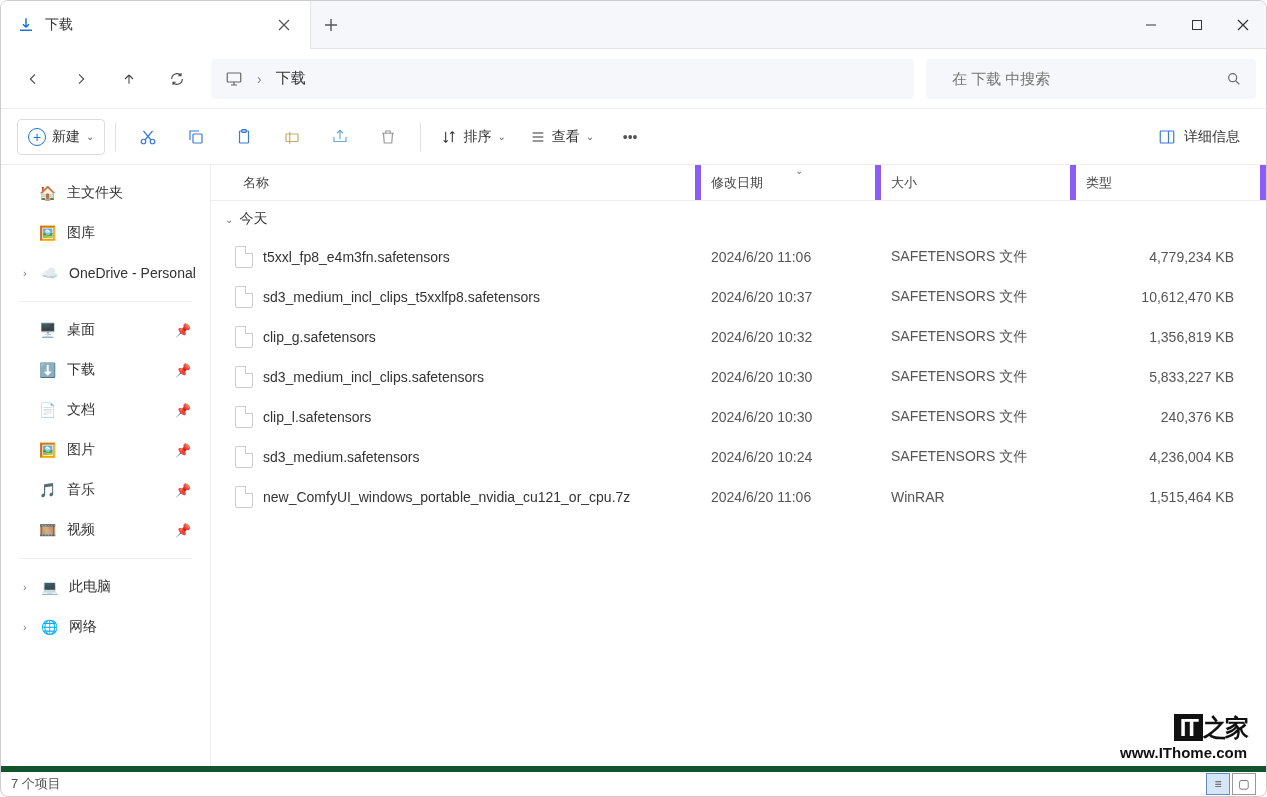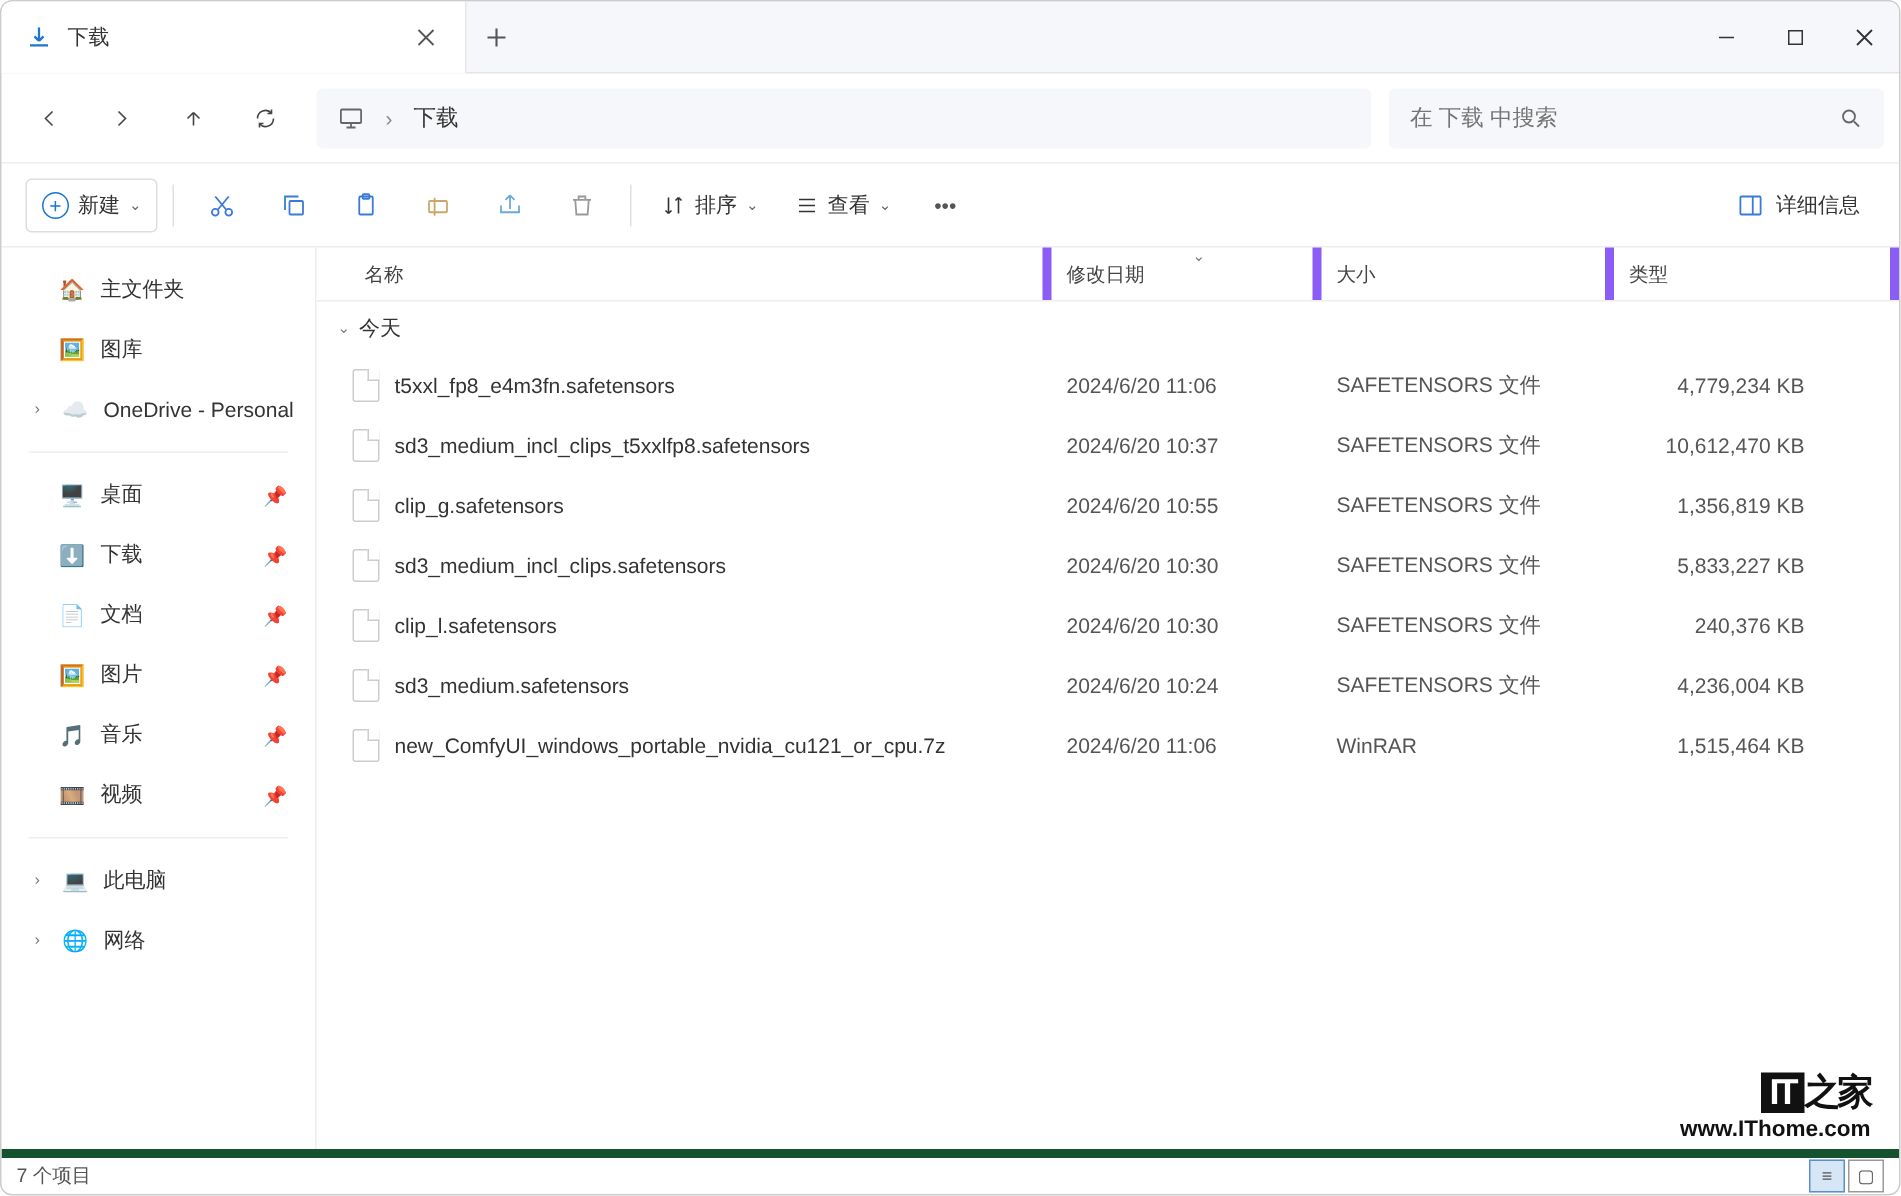--- a/index.html
+++ b/index.html
@@ -16,21 +16,21 @@
 .win-btn { width: 46px; height: 48px; display: flex; align-items: center; justify-content: center; color: #333; }
 
 
 .navbar { height: 60px; display: flex; align-items: center; padding: 0 10px; gap: 4px; border-bottom: 1px solid #eee; }
 .nav-btn { width: 44px; height: 40px; display: flex; align-items: center; justify-content: center; color: #444; border-radius: 4px; }
 .nav-btn svg { width: 16px; height: 16px; }
 .address { flex: 1; height: 40px; background: #f5f7fa; border-radius: 4px; display: flex; align-items: center; padding: 0 14px; gap: 14px; margin: 0 8px; }
 .address .crumb { font-size: 15px; color: #333; }
 .address .sep { color: #888; }
 .search { width: 330px; height: 40px; background: #f5f7fa; border-radius: 4px; display: flex; align-items: center; padding: 0 14px; color: #888; }
-.search input { flex: 1; border: none; background: none; outline: none; font-size: 15px; color: #a21caf; }
+.search input { flex: 1; border: none; background: none; outline: none; font-size: 15px; color: #a21caf; margin-left: 12px; }
 .search-icon { color: #666; }
 
 
 .toolbar { height: 56px; display: flex; align-items: center; padding: 0 16px; gap: 4px; border-bottom: 1px solid #eee; }
 .tb-btn { height: 36px; display: flex; align-items: center; justify-content: center; padding: 0 10px; border-radius: 4px; color: #333; gap: 6px; }
 .tb-btn.icon-only { width: 44px; padding: 0; color: #4a6; }
 .tb-btn.icon-only.muted { color: #999; }
 .tb-sep { width: 1px; height: 28px; background: #e0e0e0; margin: 0 6px; }
 .new-btn { border: 1px solid #ddd; }
 .new-btn .plus { width: 18px; height: 18px; border: 1.5px solid #1976d2; border-radius: 50%; display: flex; align-items: center; justify-content: center; color: #1976d2; font-size: 14px; line-height: 1; }
@@ -59,21 +59,21 @@
 .sort-ind { position: absolute; left: 584px; top: 0; color: #777; font-size: 10px; }
 
 .filelist { flex: 1; overflow-y: auto; }
 .group { height: 36px; display: flex; align-items: center; padding-left: 14px; gap: 6px; color: #333; }
 .group .g-caret { font-size: 10px; color: #777; }
 .row { height: 40px; display: flex; align-items: center; }
 .cell { padding: 0 10px; }
 .cell.name { flex: 0 0 490px; display: flex; align-items: center; padding-left: 24px; gap: 10px; }
 .cell.date { flex: 0 0 180px; color: #555; }
 .cell.type { flex: 0 0 190px; color: #555; }
-.cell.size { flex: 1; color: #555; text-align: right; padding-right: 63px; }
+.cell.size { flex: 1; color: #555; text-align: right; padding-right: 32px; }
 .file-icon { width: 18px; height: 22px; border: 1px solid #ccc; border-radius: 2px; position: relative; background: #fff; }
 .file-icon::after { content: ""; position: absolute; top: -1px; right: -1px; width: 7px; height: 7px; background: #fff; border-left: 1px solid #ccc; border-bottom: 1px solid #ccc; }
 
 
 .status { height: 30px; border-top: 6px solid #14532d; display: flex; align-items: center; padding: 0 10px; font-size: 13px; color: #555; }
 .status .views { margin-left: auto; display: flex; gap: 2px; }
 .status .v-btn { width: 24px; height: 22px; border: 1px solid #999; display: flex; align-items: center; justify-content: center; font-size: 12px; }
 .status .v-btn.active { background: #d6e6f7; border-color: #5a8fc7; }
 
 
@@ -332,21 +332,21 @@
             </div>
             <div class="cell date">2024/6/20 10:37</div>
             <div class="cell type">SAFETENSORS 文件</div>
             <div class="cell size">10,612,470 KB</div>
           </div>
           <div class="row">
             <div class="cell name">
               <span class="file-icon"></span>
               <span>clip_g.safetensors</span>
             </div>
-            <div class="cell date">2024/6/20 10:55</div>
+            <div class="cell date">2024/6/20 10:32</div>
             <div class="cell type">SAFETENSORS 文件</div>
             <div class="cell size">1,356,819 KB</div>
           </div>
           <div class="row">
             <div class="cell name">
               <span class="file-icon"></span>
               <span>sd3_medium_incl_clips.safetensors</span>
             </div>
             <div class="cell date">2024/6/20 10:30</div>
             <div class="cell type">SAFETENSORS 文件</div>

